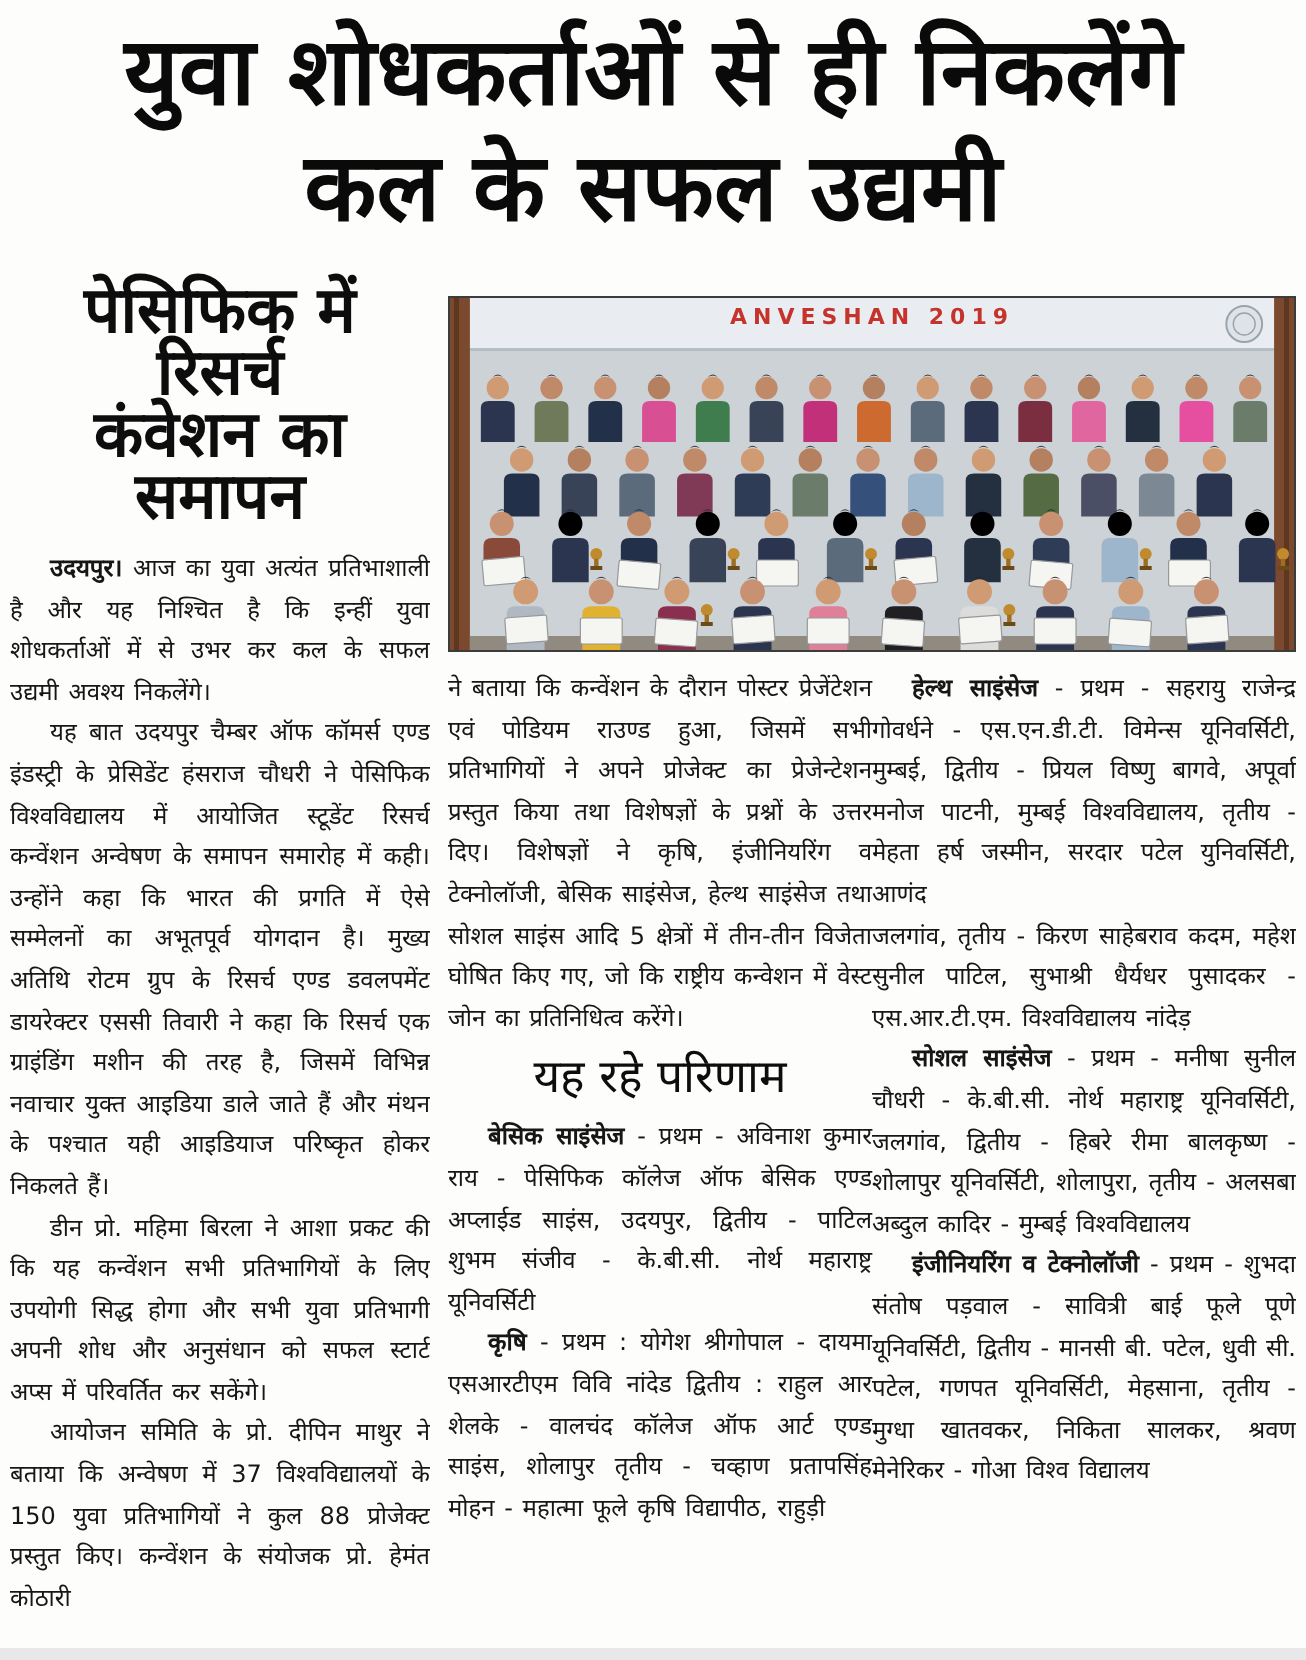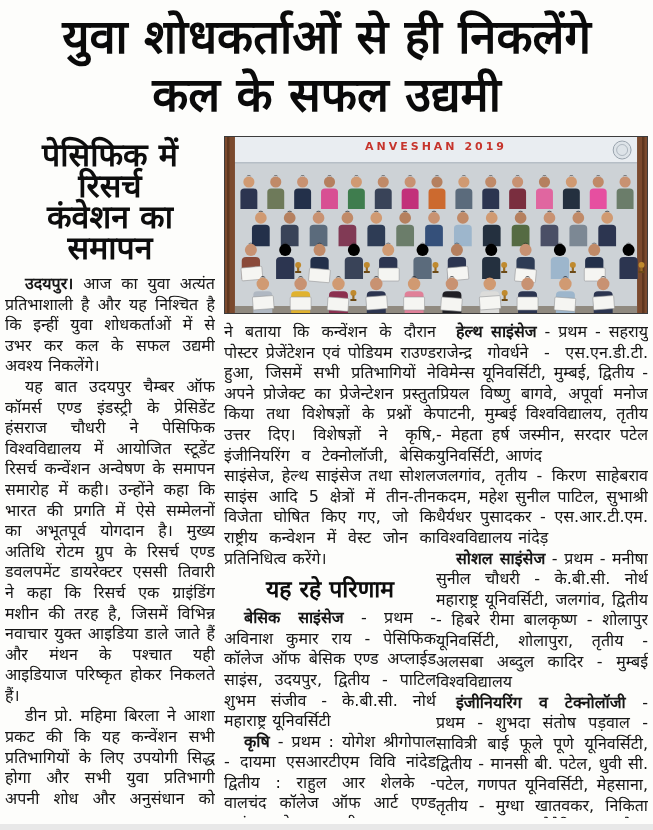--- a/index.html
+++ b/index.html
@@ -31,31 +31,31 @@
     margin:4px 0 10px 0;
     text-align:center;
     font-size:32px;
     line-height:31px;
     font-weight:bold;
     color:#0d0d0d;
   }
   .subhead span{display:block;}
   .para{
     margin:0;
-    font-size:16px;
+    font-size:12px;
     line-height:20.6px;
     text-align:justify;
     text-indent:20px;
     word-spacing:1px;
   }
   .para.noindent{text-indent:0;}
   .lead{font-weight:bold;}
   figure.photo{
     position:relative;
-    margin:0 0 8px 0;
+    margin:12px 0 8px 0;
     height:176px;
     border:1px solid #3c3c3c;
     background:#ccd1d5;
     overflow:hidden;
   }
   figure.photo svg{display:block;width:100%;height:100%;}
   .banner-text{
     position:absolute;top:3px;left:0;right:0;
     text-align:center;
     font-size:11px;font-weight:bold;
@@ -63,21 +63,21 @@
     color:#c5342c;
     text-shadow:0 0 1px rgba(255,255,255,.6);
   }
   .two-cols{display:flex;height:496px;overflow:hidden;}
   .two-cols .col{flex:1;min-width:0;}
   .results-heading{
     margin:6px 0 5px 0;
     text-align:center;
     font-size:23px;
     line-height:28px;
-    font-weight:bold;
+    font-weight:normal;
     color:#0d0d0d;
   }
 </style>
 </head>
 <body>
 
 <div class="paper">
 
   <h1 class="headline">
     <span class="hl">युवा शोधकर्ताओं से ही निकलेंगे</span>
@@ -87,20 +87,21 @@
   <div class="content">
 
     <div class="col-left">
       <h2 class="subhead">
         <span>पेसिफिक में रिसर्च</span>
         <span>कंवेशन का समापन</span>
       </h2>
       <p class="para noindent"><span style="display:inline-block;width:20px;"></span><b class="lead">उदयपुर।</b><span> आज का युवा अत्यंत प्रतिभाशाली है और यह निश्चित है कि इन्हीं युवा शोधकर्ताओं में से उभर कर कल के सफल उद्यमी अवश्य निकलेंगे।</span></p>
       <p class="para">यह बात उदयपुर चैम्बर ऑफ कॉमर्स एण्ड इंडस्ट्री के प्रेसिडेंट हंसराज चौधरी ने पेसिफिक विश्वविद्यालय में आयोजित स्टूडेंट रिसर्च कन्वेंशन अन्वेषण के समापन समारोह में कही। उन्होंने कहा कि भारत की प्रगति में ऐसे सम्मेलनों का अभूतपूर्व योगदान है। मुख्य अतिथि रोटम ग्रुप के रिसर्च एण्ड डवलपमेंट डायरेक्टर एससी तिवारी ने कहा कि रिसर्च एक ग्राइंडिंग मशीन की तरह है, जिसमें विभिन्न नवाचार युक्त आइडिया डाले जाते हैं और मंथन के पश्चात यही आइडियाज परिष्कृत होकर निकलते हैं।</p>
       <p class="para">डीन प्रो. महिमा बिरला ने आशा प्रकट की कि यह कन्वेंशन सभी प्रतिभागियों के लिए उपयोगी सिद्ध होगा और सभी युवा प्रतिभागी अपनी शोध और अनुसंधान को सफल स्टार्ट अप्स में परिवर्तित कर सकेंगे।</p>
+      <p class="para">आयोजन समिति के प्रो. दीपिन माथुर ने बताया कि अन्वेषण में 37 विश्वविद्यालयों के 150 युवा प्रतिभागियों ने कुल 88 प्रोजेक्ट प्रस्तुत किए। कन्वेंशन के संयोजक प्रो. हेमंत कोठारी</p>
     </div>
 
     <div class="right-area">
 
       <figure class="photo">
         <svg id="photo-svg" viewBox="0 0 424 176" preserveAspectRatio="none">
             <rect x="0" y="0" width="424" height="176" fill="#cdd2d6"></rect>
             <rect x="0" y="0" width="424" height="26" fill="#e9edf1"></rect>
             <rect x="0" y="25" width="424" height="1.5" fill="#b6bec6"></rect>
             <circle cx="399" cy="13" r="9" fill="#dde3e8" stroke="#99a3ad" stroke-width="1"></circle>

